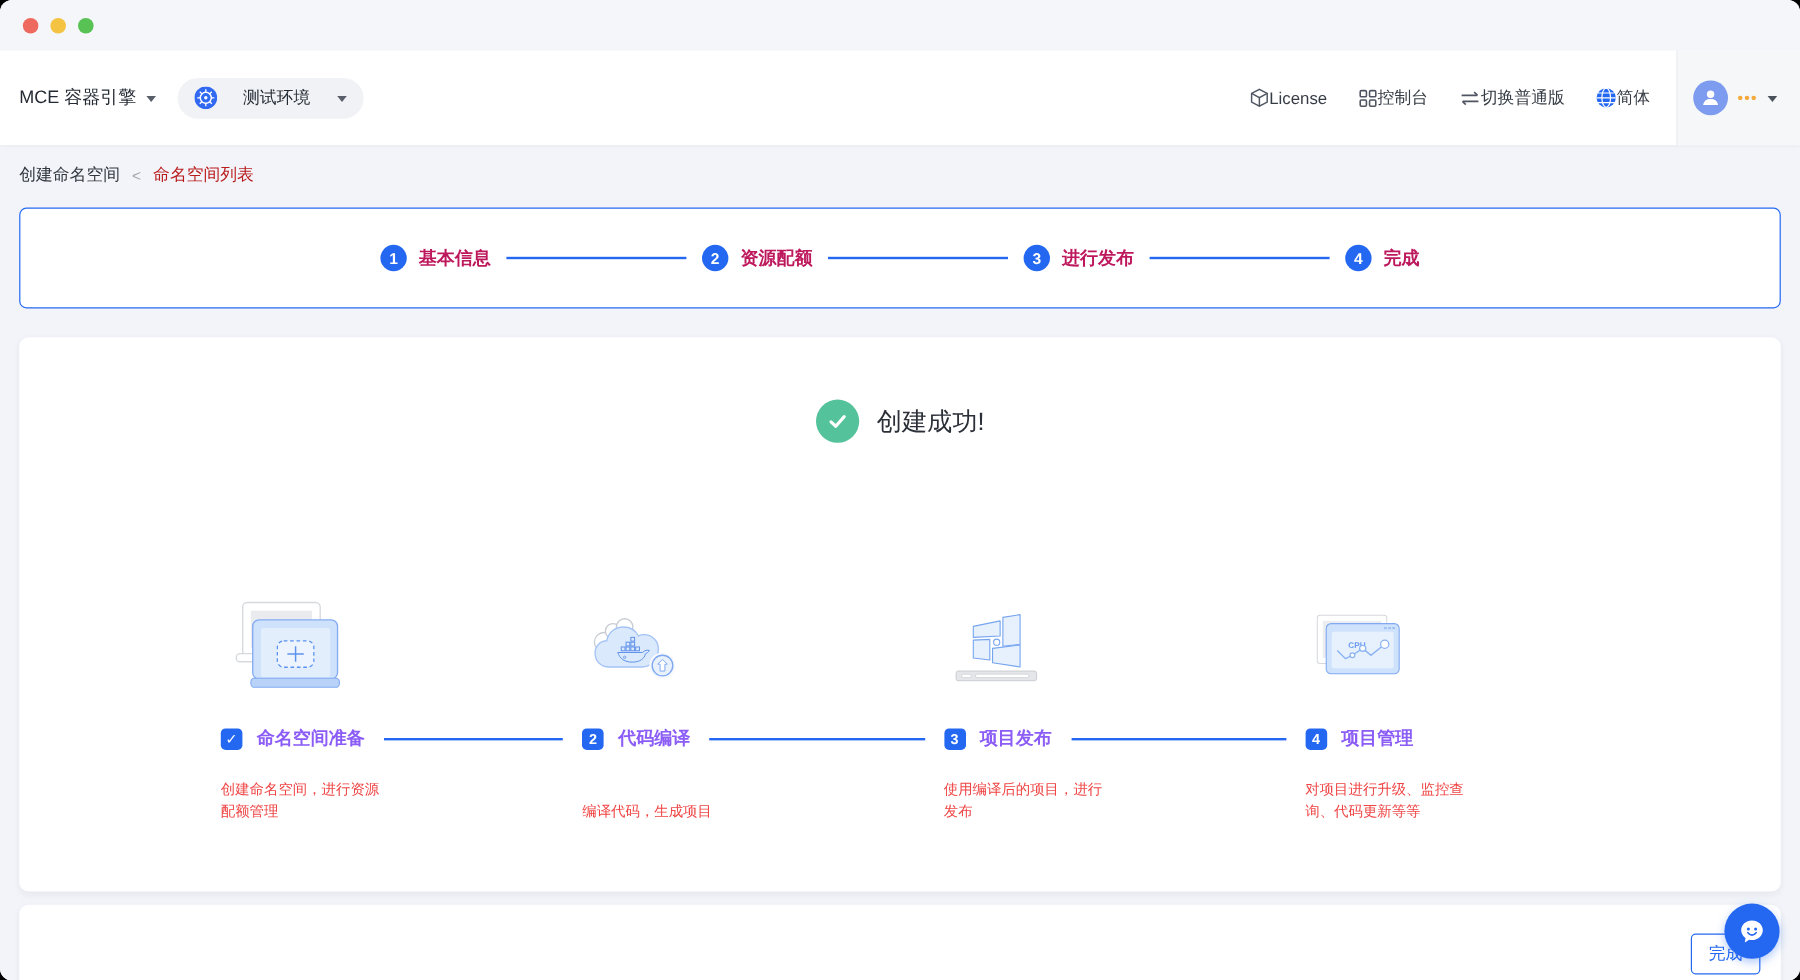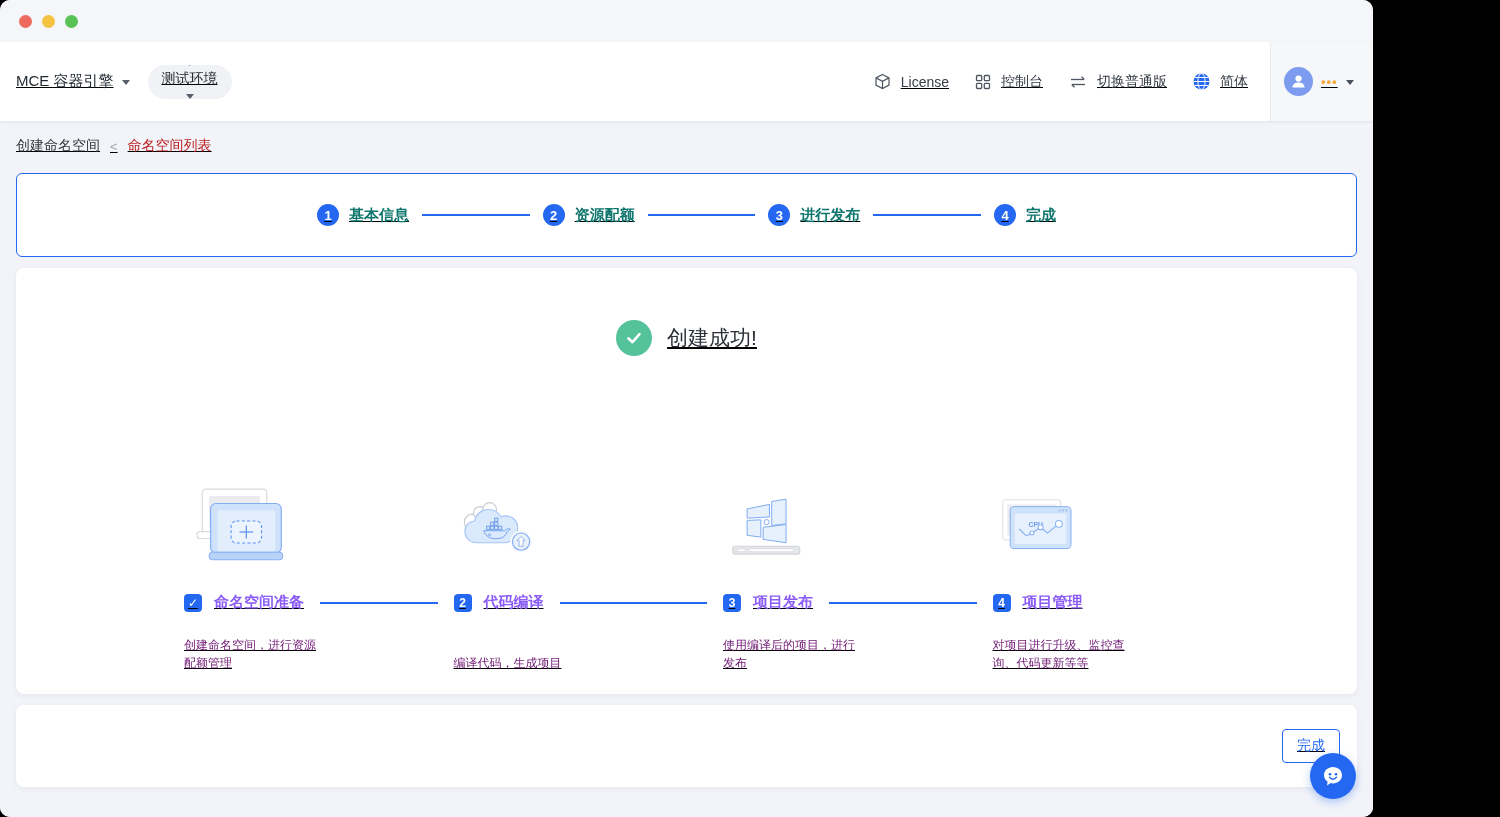--- a/index.html
+++ b/index.html
@@ -3,46 +3,46 @@
 <meta charset="utf-8">
 <style>
   * { margin:0; padding:0; box-sizing:border-box; }
   html,body { width:100%; height:100%; }
   body {
     background:#000;
     font-family:"Liberation Sans","DejaVu Sans",sans-serif;
     -webkit-font-smoothing:antialiased;
   }
   .window {
-    position:relative; width:1373px; height:817px;
+    position:relative; width:1500px; height:817px;
     background:#f2f4f9; border-radius:10px; overflow:hidden;
-    display:flex; flex-direction:column;text-decoration:underline;
+    display:flex; flex-direction:column;
   }
   
   .titlebar { height:42px; flex:0 0 42px; background:#f4f6f9; display:flex; align-items:center; padding-left:19px; }
   .lights { display:flex; gap:10px; }
   .light { width:13px; height:13px; border-radius:50%; }
   .light.red { background:#ee6a5f; }
   .light.yellow { background:#f5c342; }
   .light.green { background:#58c255; }
   
   .header {
     height:79px; flex:0 0 79px; background:#fff; display:flex; align-items:center;
     box-shadow:0 1px 3px rgba(30,40,60,.08); position:relative; z-index:5;
   }
   .header-left { display:flex; align-items:center; padding-left:16px; gap:18px; }
   .product { display:flex; align-items:center; gap:8px; font-size:15px; color:#242a33; cursor:pointer; }
   .caret { width:0; height:0; border-left:4.5px solid transparent; border-right:4.5px solid transparent; border-top:5px solid #585f69; margin-top:2px; }
   .env-pill {
-    display:flex; align-items:center; gap:4px; height:34px; padding:0 14px;
-    background:#f0f2f5; border-radius:17px; cursor:pointer; font-size:14px; color:#242a33;flex-direction:column;
+    display:flex; align-items:center; gap:22px; height:34px; padding:0 14px;
+    background:#f0f2f5; border-radius:17px; cursor:pointer; font-size:14px; color:#242a33;
   }
   .header-right { margin-left:auto; display:flex; align-items:stretch; height:100%; }
   .header-actions { display:flex; align-items:center; gap:26px; padding-right:22px; }
-  .h-action { display:flex; align-items:center; gap:10px; font-size:14px; color:#363c45; cursor:pointer; }
+  .h-action { display:flex; align-items:center; gap:0; font-size:14px; color:#363c45; cursor:pointer; }
   .h-action svg { display:block; }
   .user-panel {
     display:flex; align-items:center; gap:8px; background:#f5f7f9;
     border-left:1px solid #ebedf1; padding:0 16px 0 13px; width:103px;
   }
   .avatar { width:29px; height:29px; border-radius:50%; background:#7d9cf0; display:flex; align-items:center; justify-content:center; flex:0 0 29px; }
   .dots { color:#f5a93d; font-size:13px; font-weight:bold; letter-spacing:1px; line-height:1; }
   .caret.small { border-top-color:#4a515b; }
   
   .content { flex:1; background:#f2f4f9; padding:0 16px; position:relative; }
@@ -54,47 +54,47 @@
   .wizard-card {
     margin-top:16px; height:84px; background:#fff; border:1px solid #2468f2;
     border-radius:6px; display:flex; align-items:center; padding:0 300px;
   }
   .wizard { display:flex; align-items:center; width:100%; }
   .w-step { display:flex; align-items:center; gap:10px; flex:0 0 auto; }
   .w-num {
     width:22px; height:22px; border-radius:50%; background:#2468f2; color:#fff;
     font-size:13px; font-weight:bold; display:flex; align-items:center; justify-content:center;
   }
-  .w-label { font-size:15px; font-weight:bold; color:#0f766e; white-space:nowrap; }
+  .w-label { font-size:15px; font-weight:bold; color:#be185d; white-space:nowrap; }
   .w-line { flex:1 1 auto; height:2px; background:#2468f2; margin:0 13px; }
   
   .main-card {
-    margin-top:11px; background:#fff; border-radius:8px;
+    margin-top:24px; background:#fff; border-radius:8px;
     box-shadow:0 2px 6px rgba(31,35,41,.06);
-    padding:52px 0 22px;
+    padding:52px 0 58px;
   }
   .success-row { display:flex; align-items:center; justify-content:center; gap:15px; }
   .success-icon { width:36px; height:36px; border-radius:50%; background:#54c29a; display:flex; align-items:center; justify-content:center; }
   .success-title { font-size:21px; color:#2b3038; }
   .process { display:flex; margin-top:100px; padding:0 95px 0 168px; }
   .p-col { flex:1 1 0; min-width:0; }
   .p-illus { height:125px; display:flex; align-items:flex-end; justify-content:center; margin-bottom:12px; }
   .p-illus.w1 { width:114px; }
   .p-illus.w2 { width:86px; }
   .p-head { display:flex; align-items:center; }
   .p-num {
     width:18px; height:18px; border-radius:4px; background:#2468f2; color:#fff;
     font-size:12px; font-weight:bold; display:flex; align-items:center; justify-content:center; flex:0 0 18px;
   }
   .p-label { font-size:15px; font-weight:bold; color:#8b5cf6; margin-left:12px; white-space:nowrap; }
   .p-line { flex:1 1 auto; height:2px; background:#2468f2; margin:0 16px; }
   .p-desc {
     margin-top:24px; width:132px; height:36px;
     display:flex; align-items:flex-end;
-    font-size:12px; line-height:18px; color:#701a75;
+    font-size:12px; line-height:18px; color:#ef4444;
   }
   
   .footer-card {
     margin-top:11px; height:82px; background:#fff; border-radius:8px;
     box-shadow:0 2px 6px rgba(31,35,41,.06);
     display:flex; align-items:center; justify-content:flex-end; padding-right:17px;
   }
   .done-btn {
     min-width:56px; height:34px; padding:0 14px; background:#fff;
     border:1px solid #2468f2; border-radius:4px; color:#2468f2; font-size:14px;

